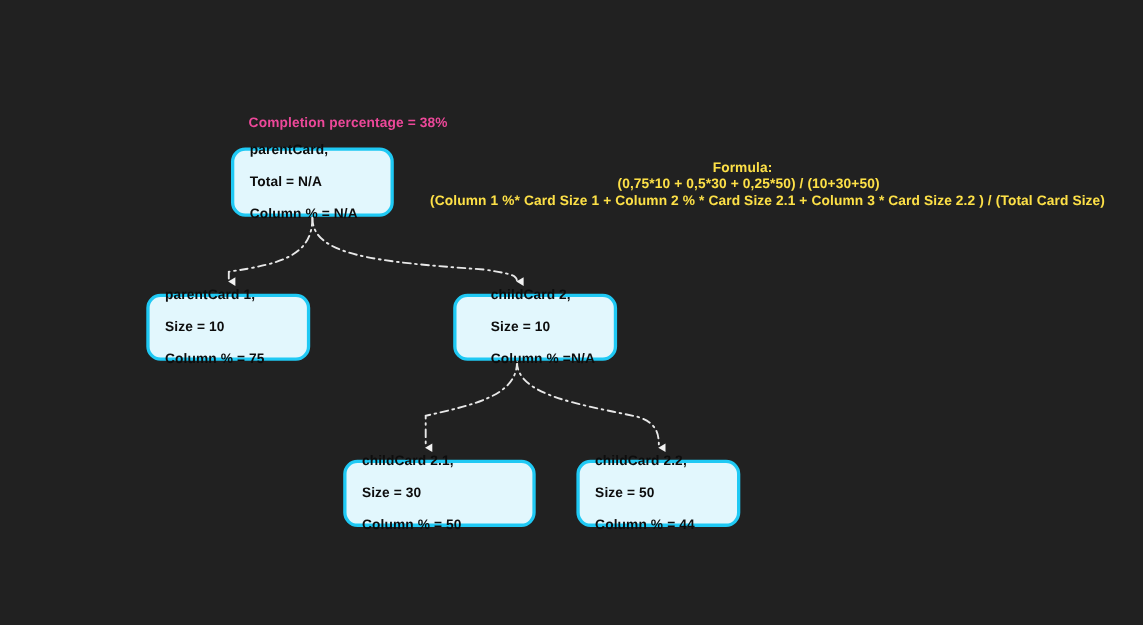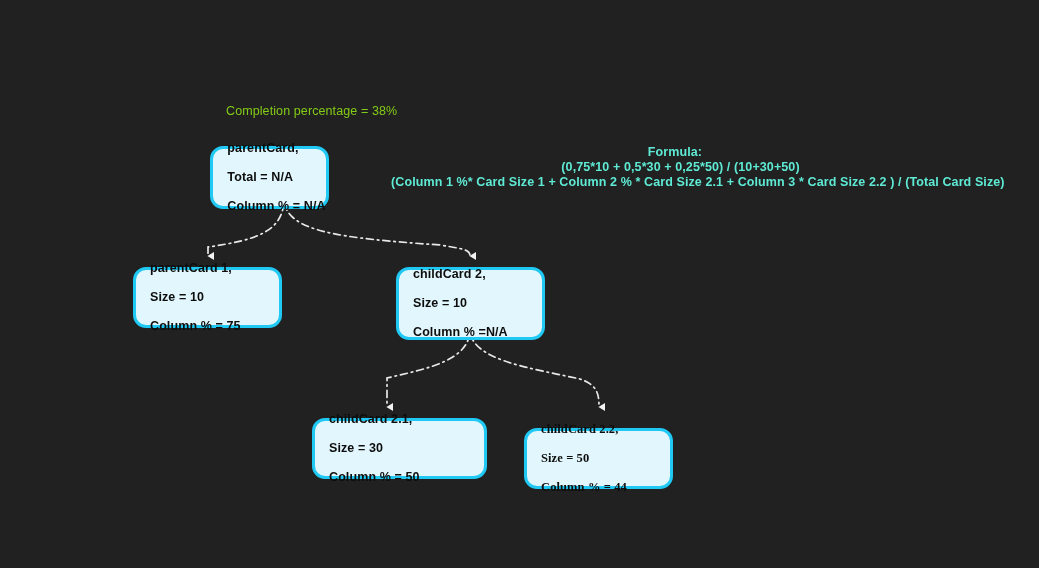--- a/index.html
+++ b/index.html
@@ -45,29 +45,29 @@
   }
   .card-lines {
     padding-left: 14px;
     white-space: pre-line;
   }
   .card-line {
     display: block;
   }
   .label {
     position: absolute;
-    color: #84cc16;
+    color: #ec4899;
     font-size: 12.5px;
-    font-weight: normal;
+    font-weight: bold;
     white-space: nowrap;
     letter-spacing: 0.1px;
   }
   .formula-block {
     position: absolute;
-    color: #5eead4;
+    color: #fde047;
     font-size: 12.5px;
     font-weight: bold;
     text-align: center;
     letter-spacing: 0.1px;
     line-height: 15px;
     white-space: nowrap;
   }
   .formula-title {
     display: block;
   }
@@ -97,53 +97,53 @@
   </svg>
 
   <div class="label" style="left:226px; top:104px;">Completion percentage = 38%</div>
 
   <div class="formula-block" style="left:380px; top:145px; width:590px;">
     <span class="formula-title">Formula:</span>
     <span class="formula-line">(0,75*10 + 0,5*30 + 0,25*50) / (10+30+50)</span>
     <span class="formula-line">(Column 1  %* Card Size 1 + Column 2 %  * Card Size 2.1 + Column 3 * Card Size 2.2 ) / (Total Card Size)</span>
   </div>
 
-  <div class="card" style="left:210px; top:146px; width:119px; height:63px;justify-content:center;">
+  <div class="card" style="left:210px; top:134px; width:148px; height:63px;">
     <div class="card-lines">
       <span class="card-line">parentCard,</span>
       <span class="card-line">Total = N/A</span>
       <span class="card-line">Column % = N/A</span>
     </div>
   </div>
 
   <div class="card" style="left:133px; top:267px; width:149px; height:61px;">
     <div class="card-lines">
       <span class="card-line">parentCard 1,</span>
       <span class="card-line">Size = 10</span>
       <span class="card-line">Column % = 75</span>
     </div>
   </div>
 
-  <div class="card" style="left:396px; top:267px; width:149px; height:73px;">
+  <div class="card" style="left:412px; top:267px; width:149px; height:61px;justify-content:center;">
     <div class="card-lines">
       <span class="card-line">childCard 2,</span>
       <span class="card-line">Size = 10</span>
       <span class="card-line">Column % =N/A</span>
     </div>
   </div>
 
   <div class="card" style="left:312px; top:418px; width:175px; height:61px;">
     <div class="card-lines">
       <span class="card-line">childCard 2.1,</span>
       <span class="card-line">Size = 30</span>
       <span class="card-line">Column % = 50</span>
     </div>
   </div>
 
-  <div class="card" style="left:524px; top:428px; width:149px; height:61px;font-family:Liberation Serif, serif;">
+  <div class="card" style="left:524px; top:418px; width:149px; height:61px;">
     <div class="card-lines">
       <span class="card-line">childCard 2.2,</span>
       <span class="card-line">Size = 50</span>
       <span class="card-line">Column % = 44</span>
     </div>
   </div>
 
 </div>
 
 </body></html>

